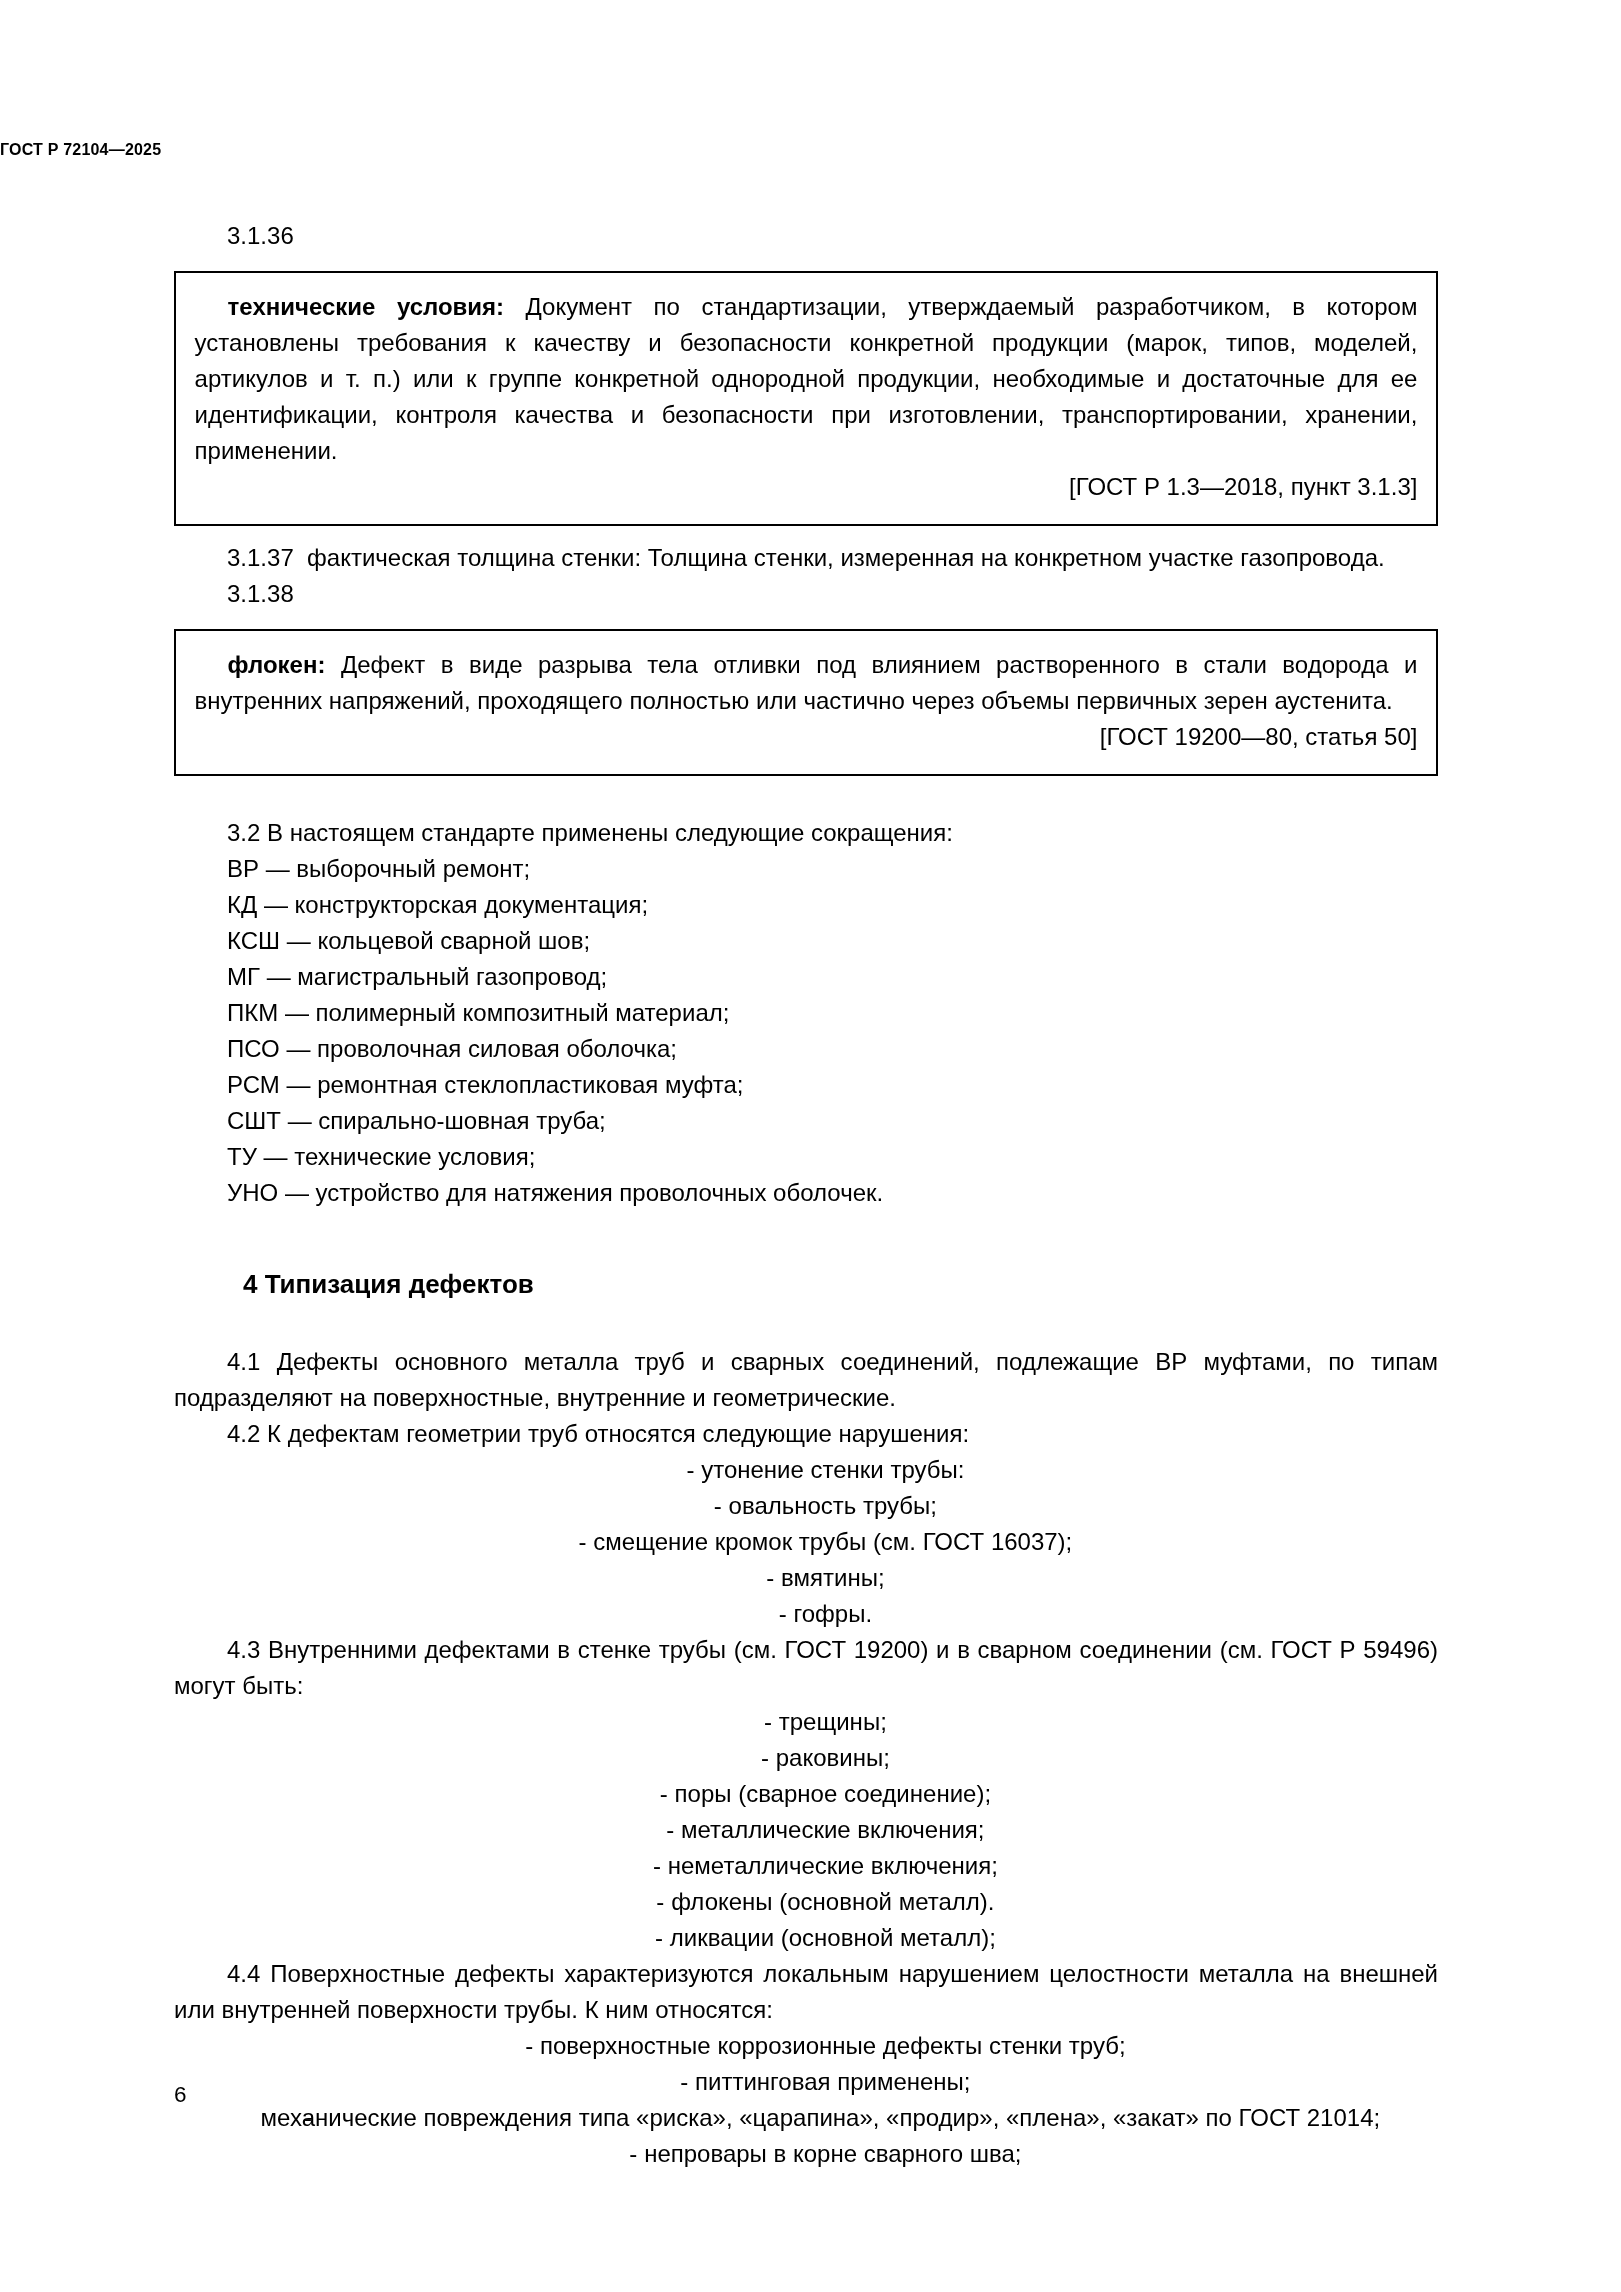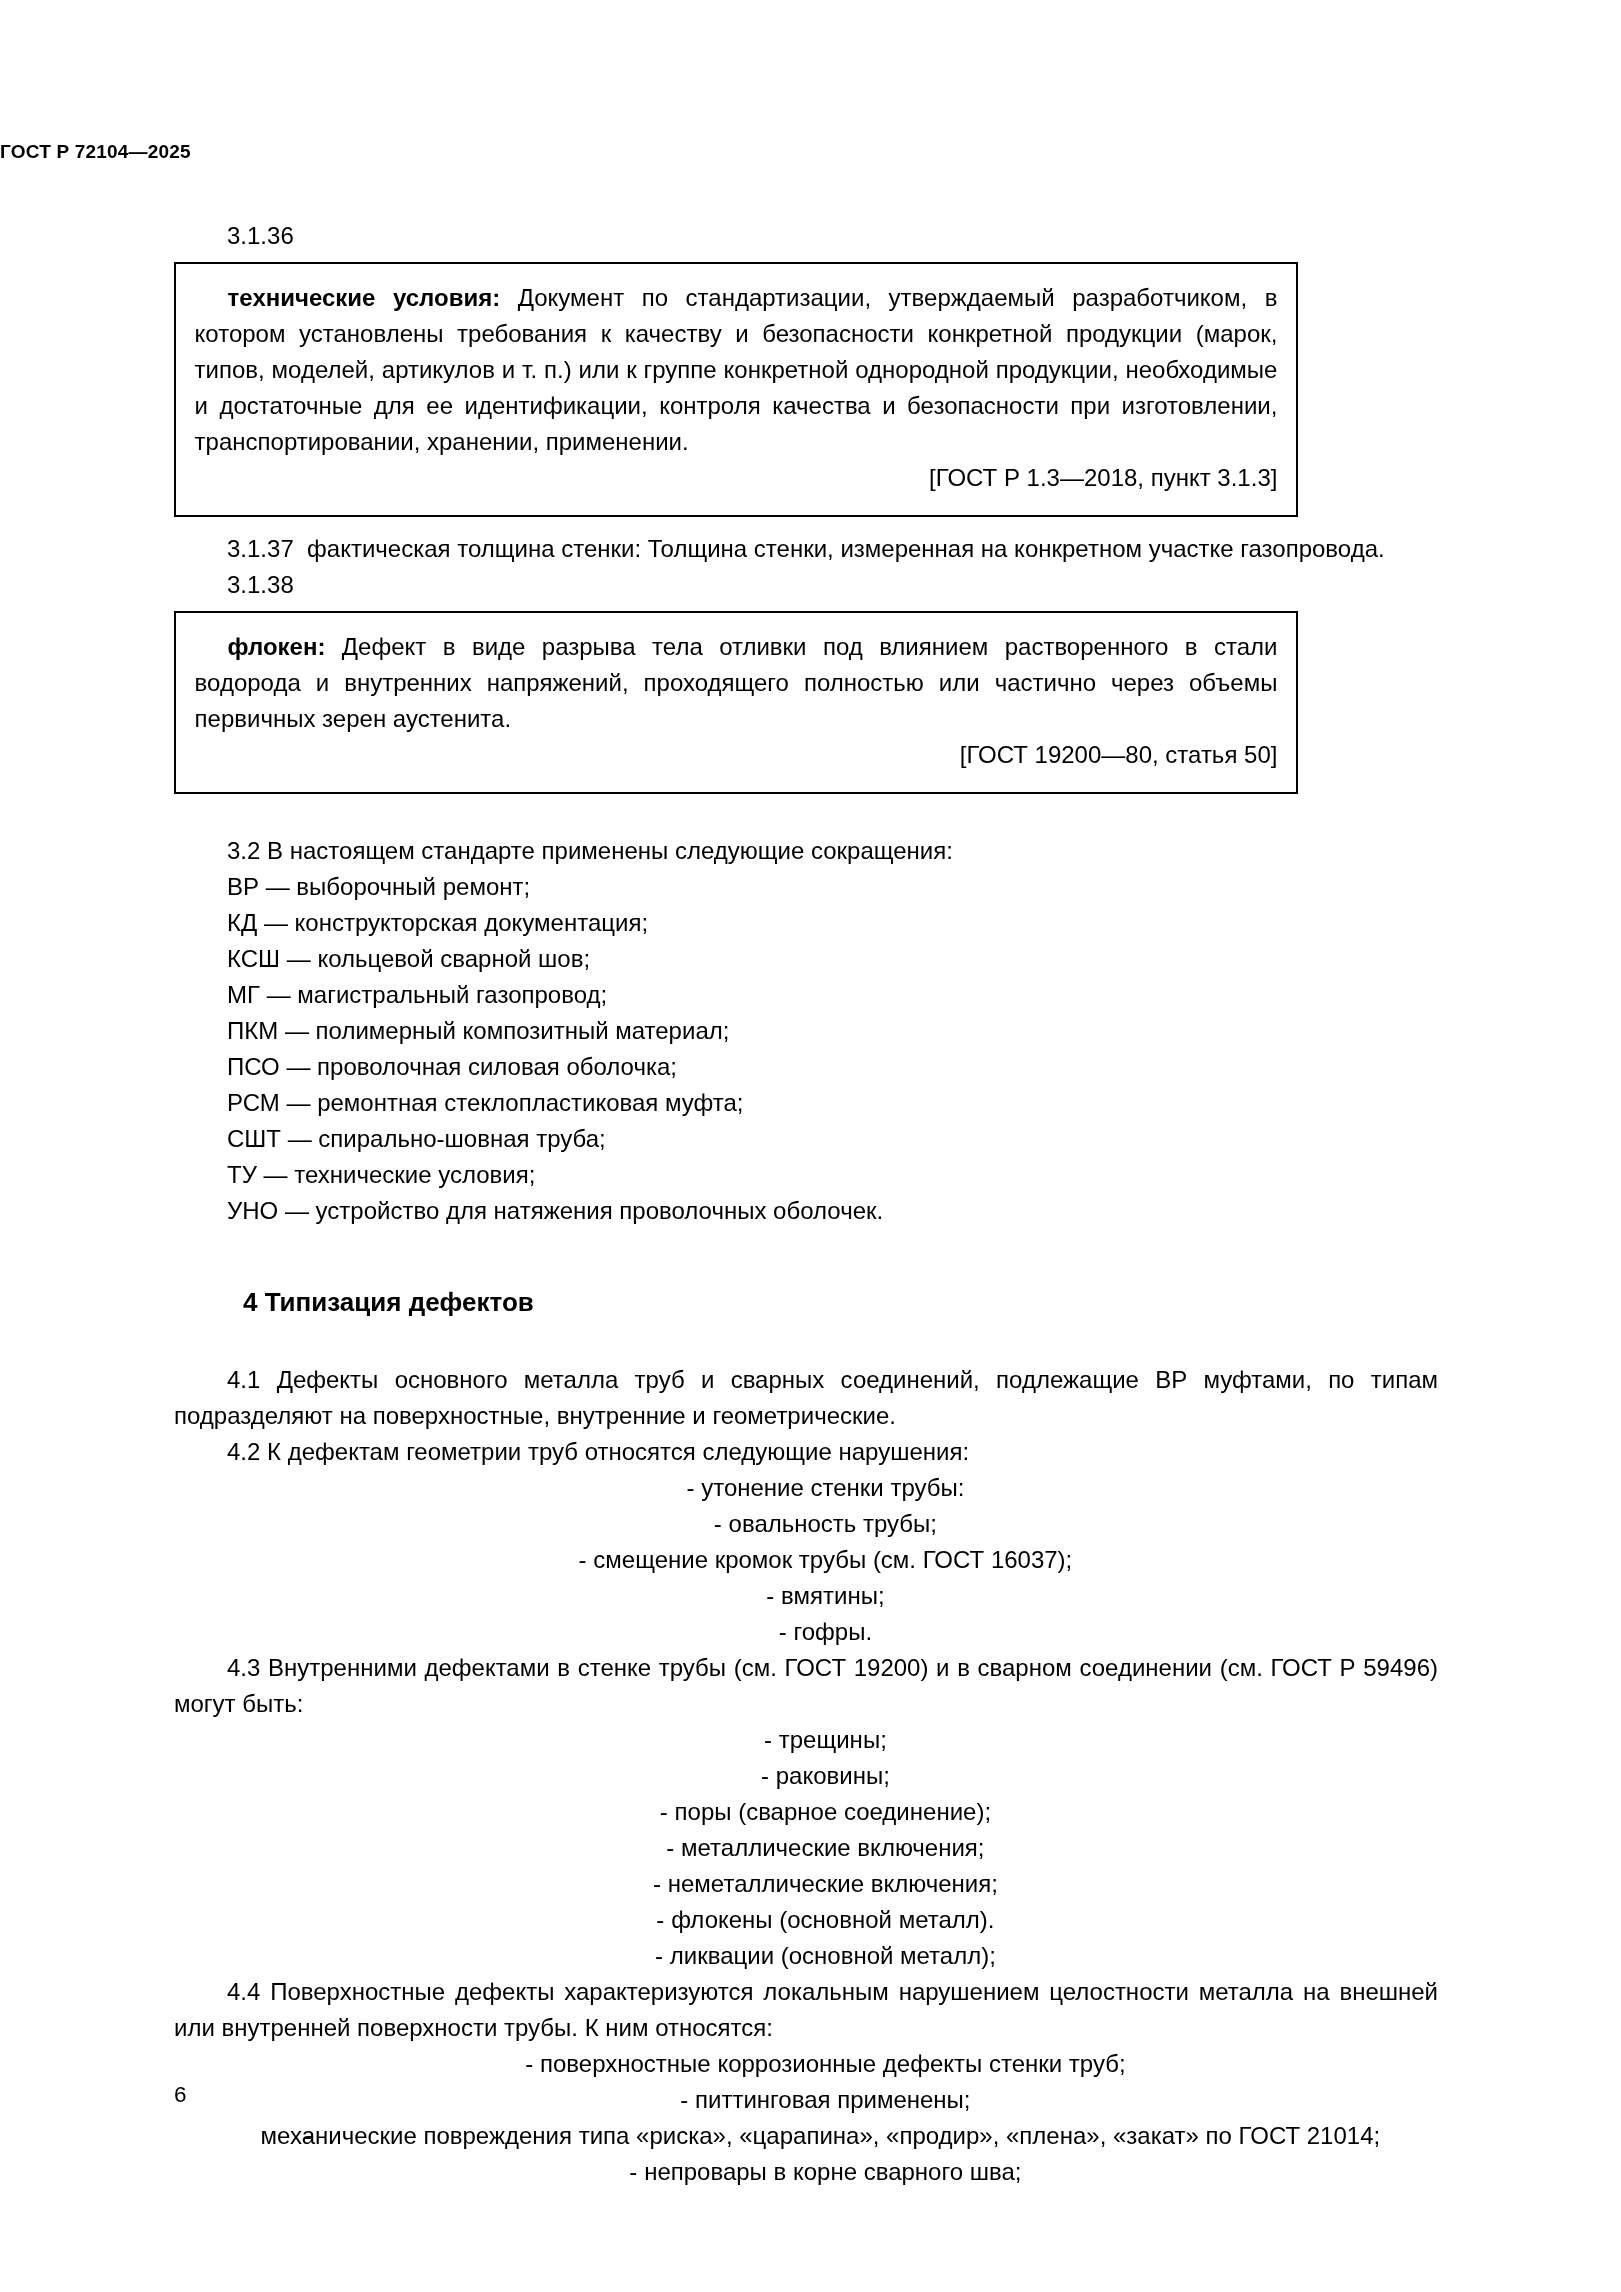--- a/index.html
+++ b/index.html
@@ -23,21 +23,21 @@
     top: 4px;
     width: 1264px;
     height: 2293px;
   }
 
   
   .doc-header {
     position: absolute;
     left: 0;
     top: 141px;
-    font-size: 19px;
+    font-size: 16px;
     font-weight: bold;
     letter-spacing: 0.2px;
     white-space: nowrap;
   }
 
   
   .body-flow {
     position: absolute;
     left: 0;
     top: 214px;
@@ -57,22 +57,22 @@
     margin-left: 53px;
     font-size: 24px;
     line-height: 36px;
   }
 
   
   .defbox {
     border: 2.5px solid #000;
     box-sizing: border-box;
     padding: 15.7px 18.6px 19.6px 18.6px;
-    margin: 8px 0 0 0;
-    width: 1124px;
+    margin: 17px 0 0 0;
+    width: 1264px;
   }
   .defbox p {
     text-align: justify;
   }
   .defbox .term {
     font-weight: bold;
   }
   .defbox .first-par { text-indent: 33px; }
   .defbox .source { text-indent: 33px; text-align: right; }
 

